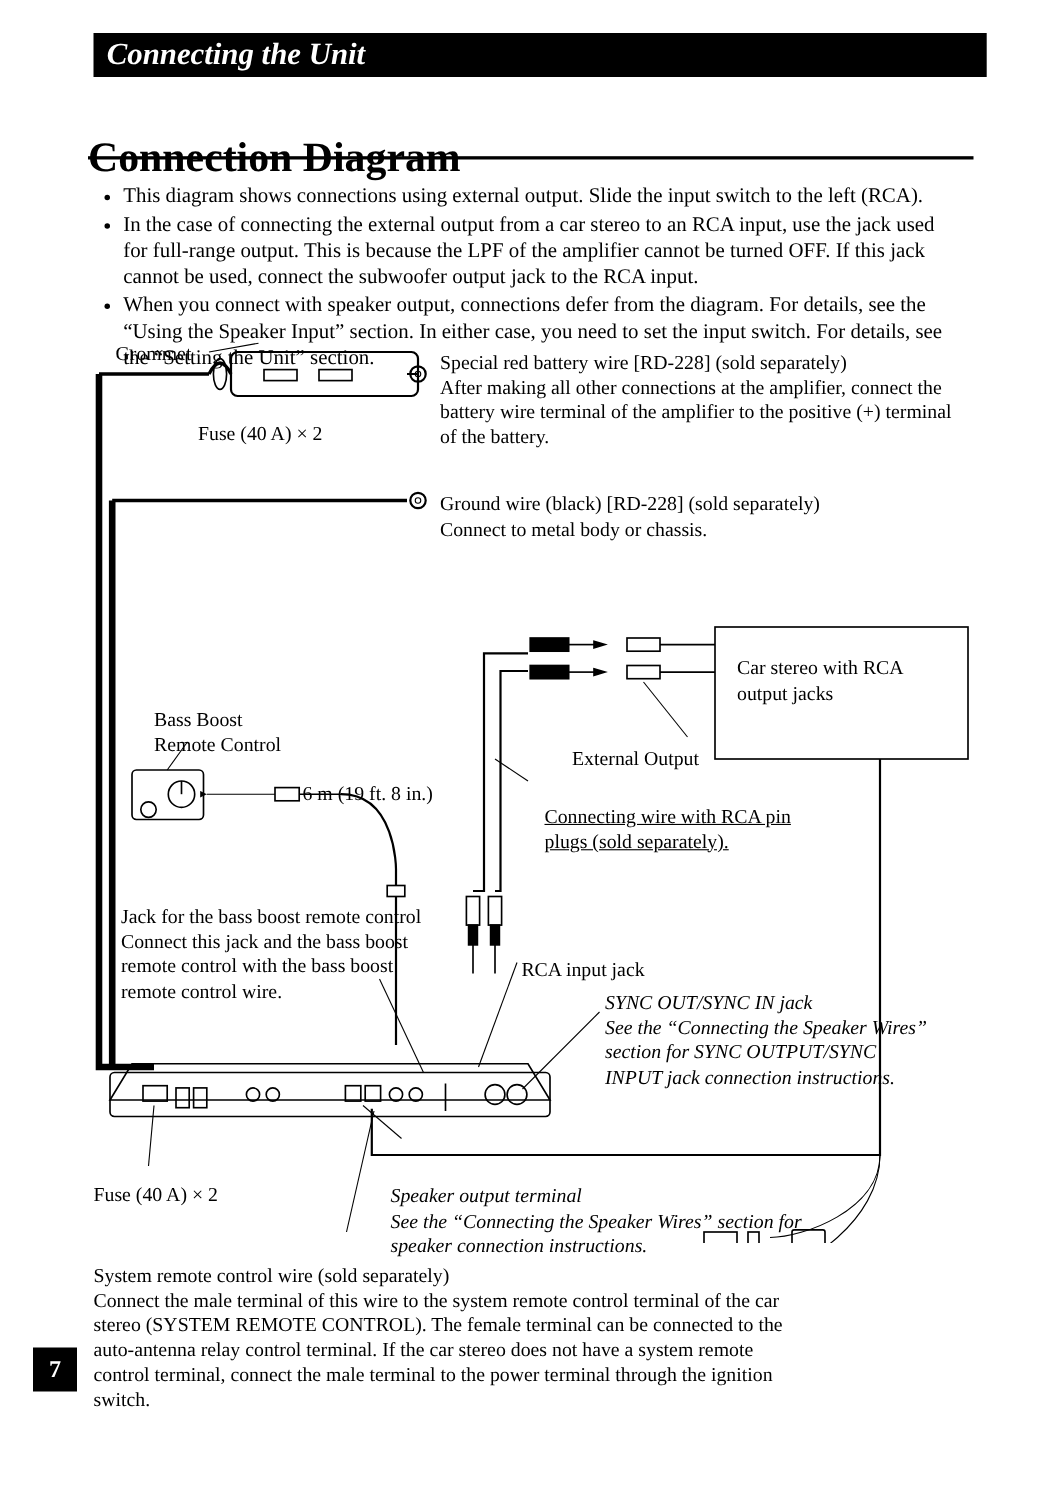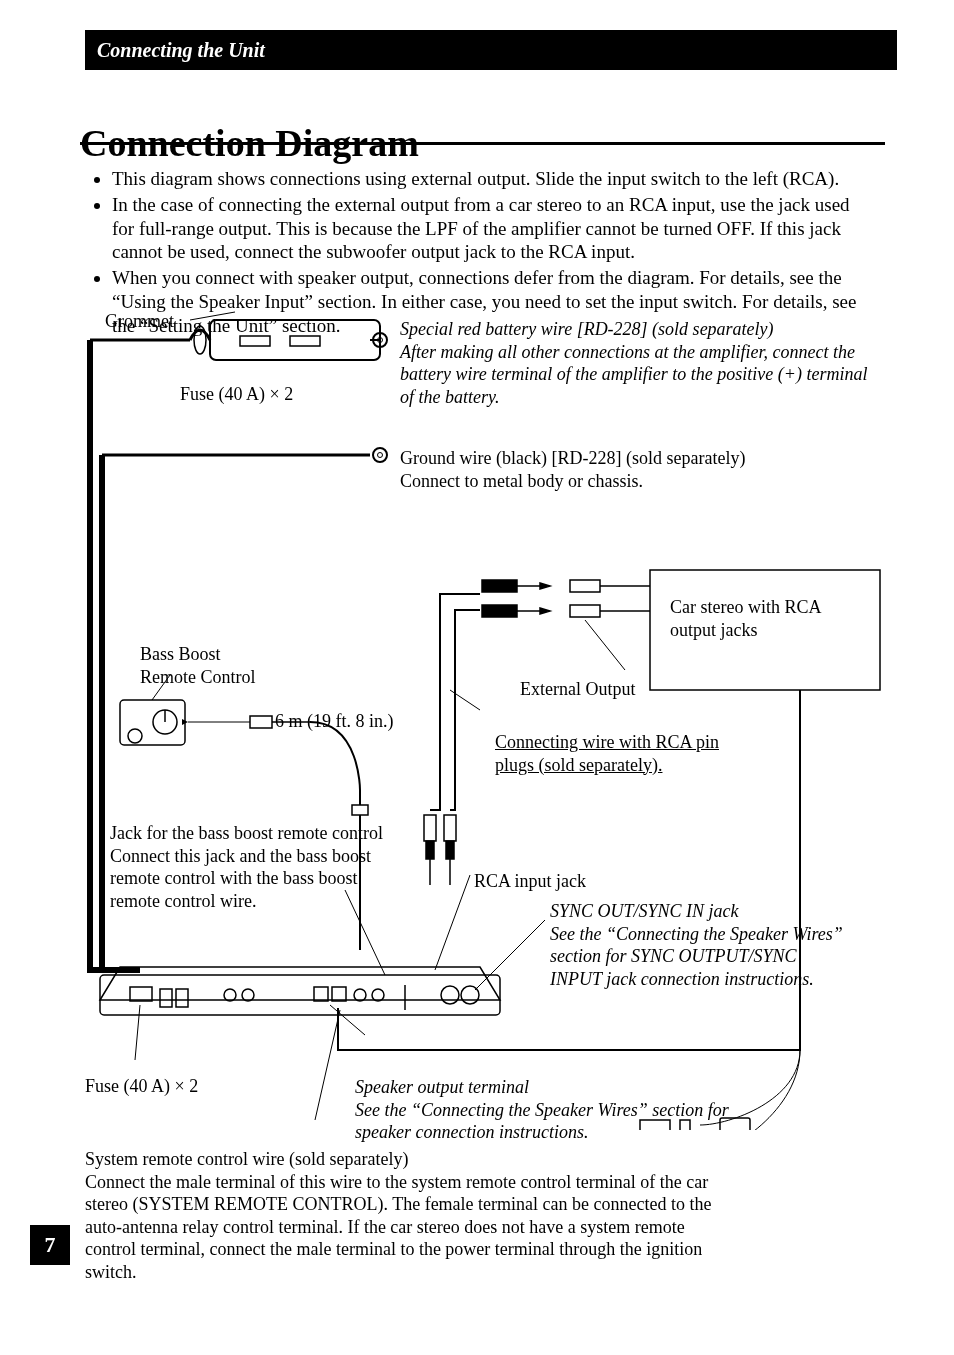--- a/index.html
+++ b/index.html
@@ -1,18 +1,18 @@
 <!DOCTYPE html>
 <html><head>
 <meta charset="utf-8">
 <style>
   html,body{margin:0;padding:0;background:#fff;color:#000;font-family:"Times New Roman",Times,serif;}
   .page{width:954px;height:1355px;position:relative;background:#fff;}
   .band{position:absolute;left:85px;top:30px;width:800px;height:40px;background:#000;color:#fff;
-        font-style:italic;font-weight:bold;font-size:20px;line-height:40px;padding-left:12px;}
+        font-style:italic;font-weight:bold;font-size:28px;line-height:40px;padding-left:12px;}
   .h2{position:absolute;left:80px;top:105px;font-size:38px;font-weight:bold;color:#000;margin-top:16px;}
   .h2rule{position:absolute;left:80px;top:142px;width:805px;height:3px;background:#000;}
   .intro{position:absolute;left:80px;top:155px;width:805px;font-size:19px;line-height:1.25;}
   .intro ul{margin:12px;padding-left:20px;}
   .intro li{margin:2px 0;}
   .lbl{position:absolute;font-size:18px;line-height:1.25;color:#000;}
   .pgnum{position:absolute;left:30px;bottom:90px;width:40px;height:40px;background:#000;color:#fff;
          font-weight:bold;font-size:22px;text-align:center;line-height:40px;}
   svg{position:absolute;}
 </style>
@@ -145,21 +145,21 @@
       <rect x="80" y="-2" width="30" height="16" rx="2"></rect>
       <rect x="0" y="28" width="30" height="12"></rect>
         <rect x="40" y="28" width="10" height="12"></rect>
     </g>
     <path d="M720,740 C720,790 650,815 620,815" fill="none" stroke="#000" stroke-width="1"></path>
     <path d="M720,740 C720,800 650,845 620,845" fill="none" stroke="#000" stroke-width="1"></path>
   </svg>
 
   <div class="lbl" style="left:105px;top:310px;">Grommet</div>
   <div class="lbl" style="left:180px;top:383px;">Fuse (40 A) × 2</div>
-  <div class="lbl" style="left:400px;top:318px;width:470px;white-space:pre-line;font-style:italic;">Special red battery wire [RD-228] (sold separately)
+  <div class="lbl" style="left:400px;top:318px;width:470px;white-space:pre-line;">Special red battery wire [RD-228] (sold separately)
 After making all other connections at the amplifier, connect the battery wire terminal of the amplifier to the positive (+) terminal of the battery.</div>
   <div class="lbl" style="left:400px;top:447px;width:470px;white-space:pre-line;">Ground wire (black) [RD-228] (sold separately)
 Connect to metal body or chassis.</div>
 
   <div class="lbl" style="left:670px;top:596px;width:170px;">Car stereo with RCA output jacks</div>
   <div class="lbl" style="left:520px;top:678px;">External Output</div>
   <div class="lbl" style="left:495px;top:731px;width:250px;white-space:pre-line;text-decoration:underline;">Connecting wire with RCA pin plugs (sold separately).</div>
 
   <div class="lbl" style="left:140px;top:643px;white-space:pre-line;">Bass Boost
 Remote Control</div>

